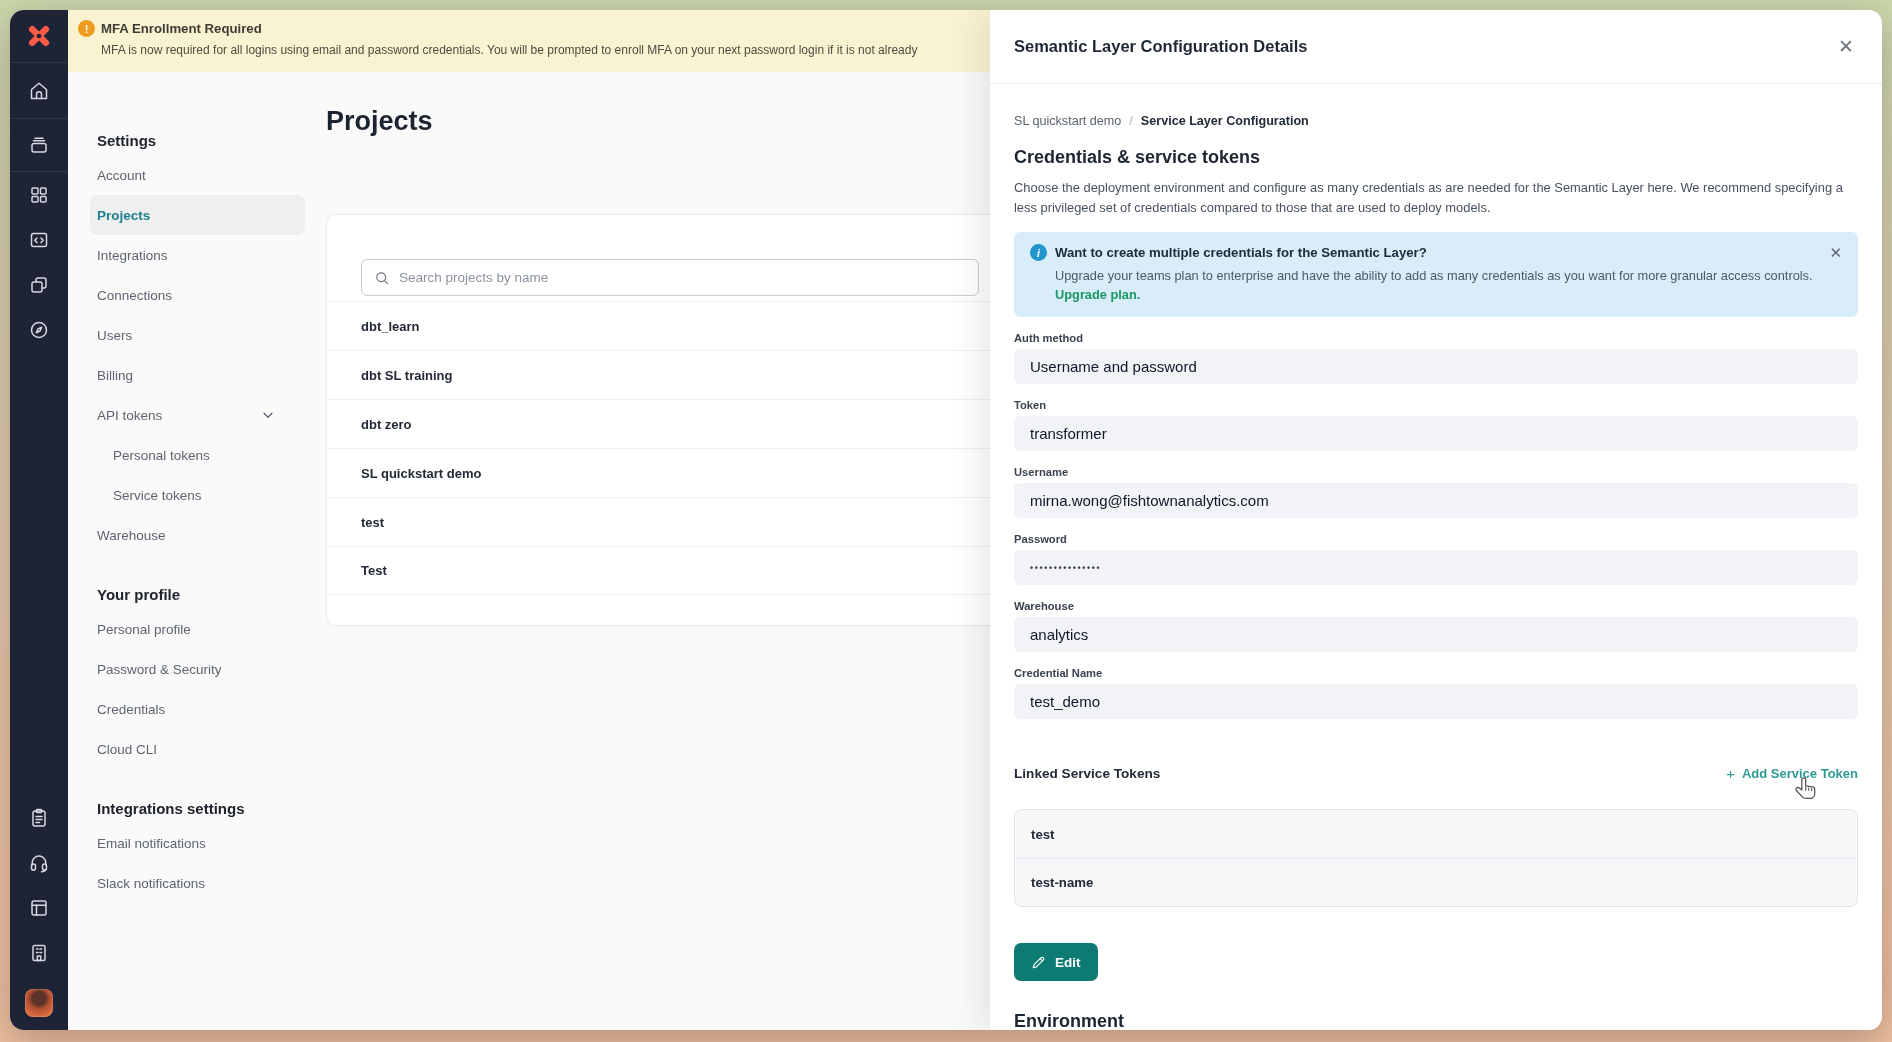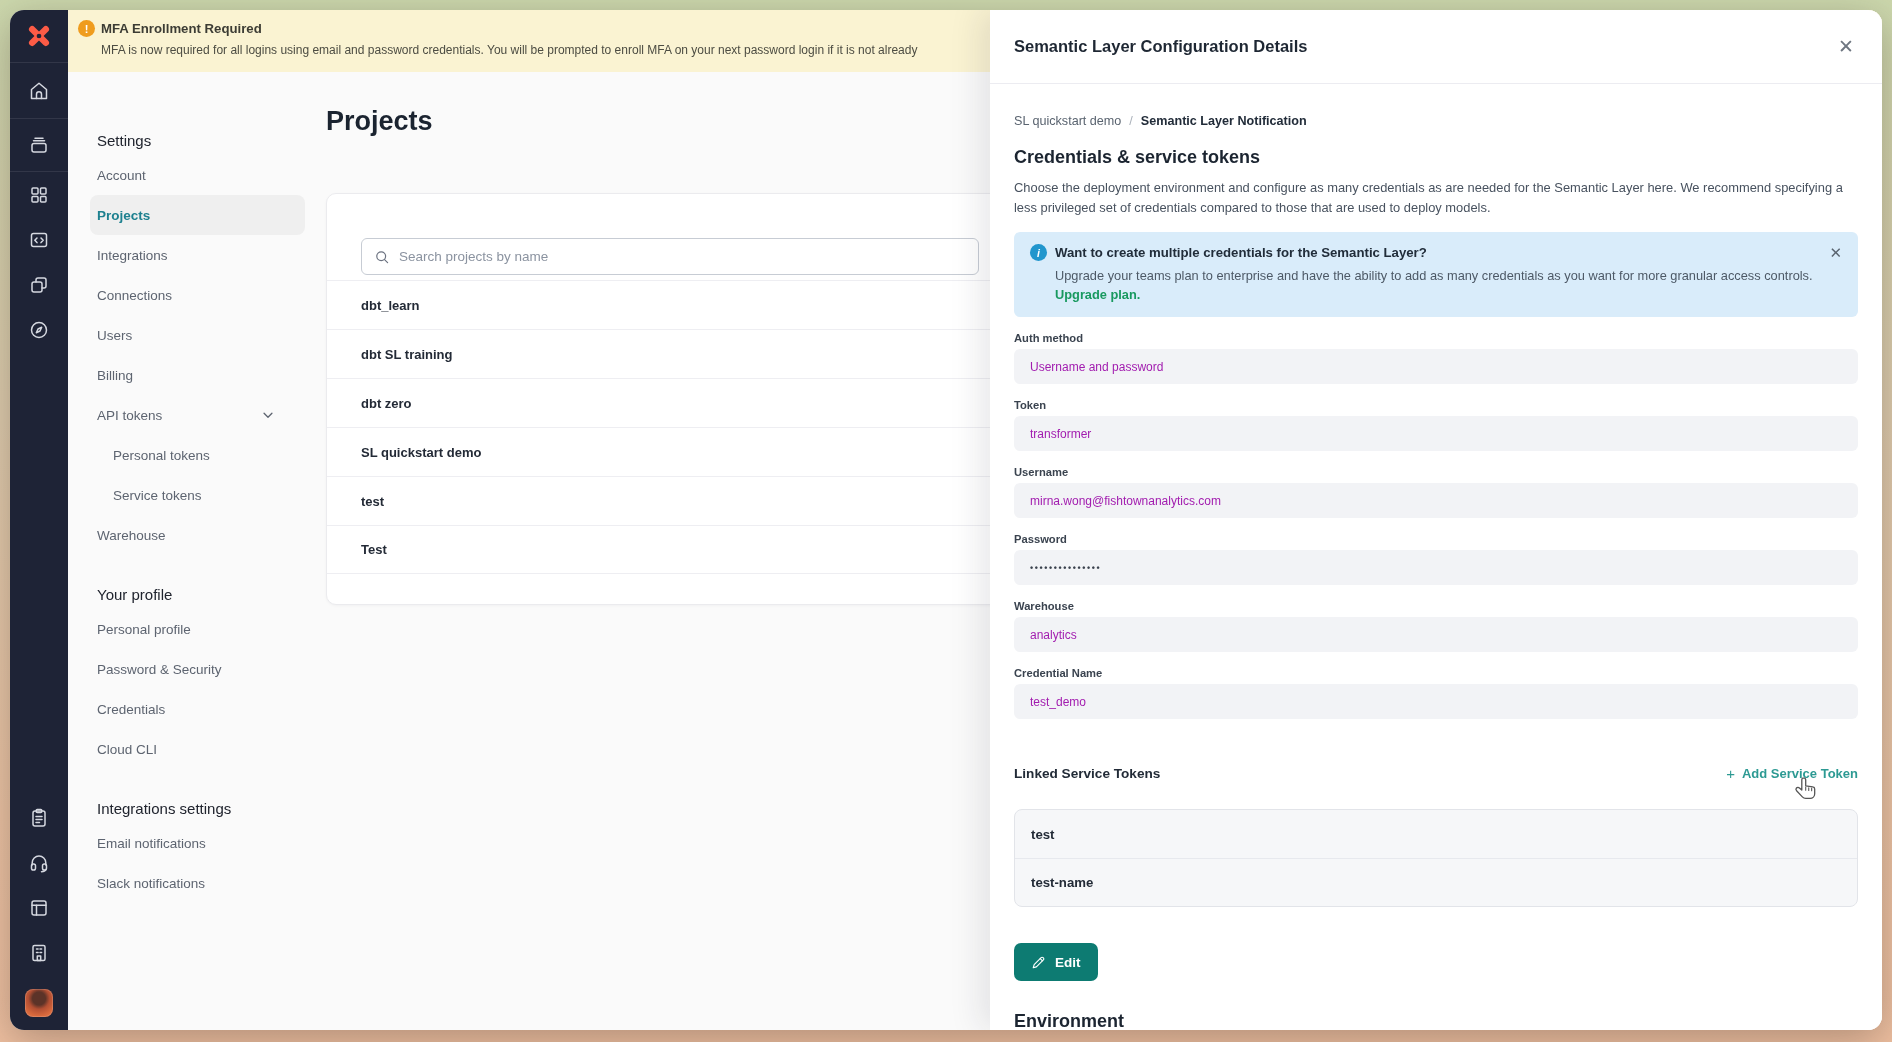--- a/index.html
+++ b/index.html
@@ -30,29 +30,29 @@
   .banner { position:absolute; left:0; top:0; right:0; height:62px; background:#faf3d2;
             padding:10px 24px 0 10px; }
   .banner-row { display:flex; align-items:center; gap:6px; }
   .warn-icon { width:17px; height:17px; border-radius:50%; background:#ef9c1e; color:#fff;
                font-size:11px; font-weight:700; display:flex; align-items:center; justify-content:center; flex:0 0 17px; }
   .banner-title { font-size:13.2px; font-weight:700; color:#3c3c34; }
   .banner-body { margin:6px 0 0 23px; font-size:12px; color:#4c4c42; white-space:nowrap; }
 
   .settings-nav { position:absolute; left:22px; top:115px; width:215px; }
   .nav-heading { height:30px; display:flex; align-items:center; padding-left:7px;
-                 font-size:15px; font-weight:400; color:#20242e; }
+                 font-size:15px; font-weight:700; color:#20242e; }
   .nav-item { height:40px; display:flex; align-items:center; justify-content:space-between;
               padding:0 30px 0 7px; font-size:13.5px; color:#5d6470; cursor:pointer; border-radius:8px; }
   .nav-item.active { background:#efefef; color:#1d808f; font-weight:700; }
   .nav-item.indent { padding-left:23px; }
   .mt24 { margin-top:24px; }
 
   .page-title { position:absolute; left:258px; top:96px; font-size:27px; font-weight:700; color:#1b2430; }
-  .projects-card { position:absolute; left:258px; top:183px; width:758px; height:412px;
+  .projects-card { position:absolute; left:258px; top:204px; width:758px; height:412px;
                    background:#fff; border:1px solid #ebebee; border-radius:10px;
                    box-shadow:0 1px 3px rgba(20,20,40,.04); }
   .search-box { position:absolute; left:34px; top:44px; width:618px; height:37px; background:#fff;
                 border:1px solid #c7ccd4; border-radius:6px; display:flex; align-items:center;
                 gap:9px; padding:0 12px; }
   .search-box svg { stroke:#6b7280; flex:0 0 auto; }
   .search-box input { border:none; outline:none; flex:1; font-size:13.5px; color:#333;
                       font-family:"Liberation Sans", sans-serif; background:transparent; }
   .search-box input::placeholder { color:#8b93a0; }
   .project-rows { position:absolute; left:0; right:0; top:86px; }
@@ -79,21 +79,21 @@
   .info-title-row { display:flex; align-items:center; gap:8px; }
   .info-icon { width:17px; height:17px; border-radius:50%; background:#2196cd; color:#fff; font-size:10.5px;
                font-weight:700; font-style:italic; display:flex; align-items:center; justify-content:center; flex:0 0 17px; }
   .info-title { font-size:13.2px; font-weight:700; color:#212d3a; }
   .info-body { margin:7px 0 0 25px; font-size:12.8px; color:#4d5966; }
   .info-link { margin:4px 0 0 25px; font-size:12.8px; font-weight:700; color:#18995f; cursor:pointer; display:inline-block; }
   .info-close { position:absolute; top:12px; right:16px; font-size:15px; color:#5a646f; cursor:pointer; }
 
   .field-label { margin-top:15px; font-size:11.2px; font-weight:700; color:#3a434f; }
   .field-input { margin-top:5px; height:35px; background:#f2f3f6; border-radius:6px; display:flex;
-                 align-items:center; padding:0 16px; font-size:12px; color:#a21caf; }
+                 align-items:center; padding:0 16px; font-size:15px; color:#0f172a; }
   .field-input.masked { font-size:9px; letter-spacing:1.6px; font-weight:700; color:#3a414d; }
 
   .tokens-header { margin-top:46px; display:flex; justify-content:space-between; align-items:center; }
   .tokens-title { font-size:13.6px; font-weight:700; color:#222b37; }
   .add-link { font-size:13px; font-weight:700; color:#2d9a93; display:flex; align-items:center; gap:7px; cursor:pointer; }
   .plus-glyph { font-size:15px; font-weight:400; }
   .token-box { margin-top:27px; border:1px solid #e2e4e9; background:#f6f7f9; border-radius:8px; overflow:hidden; }
   .token-row { height:48px; display:flex; align-items:center; padding:0 16px; font-size:13.2px;
                font-weight:700; color:#232b37; }
   .token-row + .token-row { border-top:1px solid #e7e9ee; }
@@ -309,21 +309,21 @@
     <aside class="panel">
       <header class="panel-header">
         <div class="panel-title">Semantic Layer Configuration Details</div>
         <span class="close-x">✕</span>
       </header>
 
       <div class="panel-body">
         <div class="breadcrumb">
           <span class="crumb-a">SL quickstart demo</span>
           <span class="crumb-sep">/</span>
-          <span class="crumb-b">Semantic Layer Notification</span>
+          <span class="crumb-b">Service Layer Configuration</span>
         </div>
 
         <h2 class="section-heading">Credentials &amp; service tokens</h2>
         <p class="desc">Choose the deployment environment and configure as many credentials as are needed for the Semantic Layer here. We recommend specifying a less privileged set of credentials compared to those that are used to deploy models.</p>
 
         <div class="info-box">
           <div class="info-title-row">
             <span class="info-icon">i</span>
             <span class="info-title">Want to create multiple credentials for the Semantic Layer?</span>
           </div>

